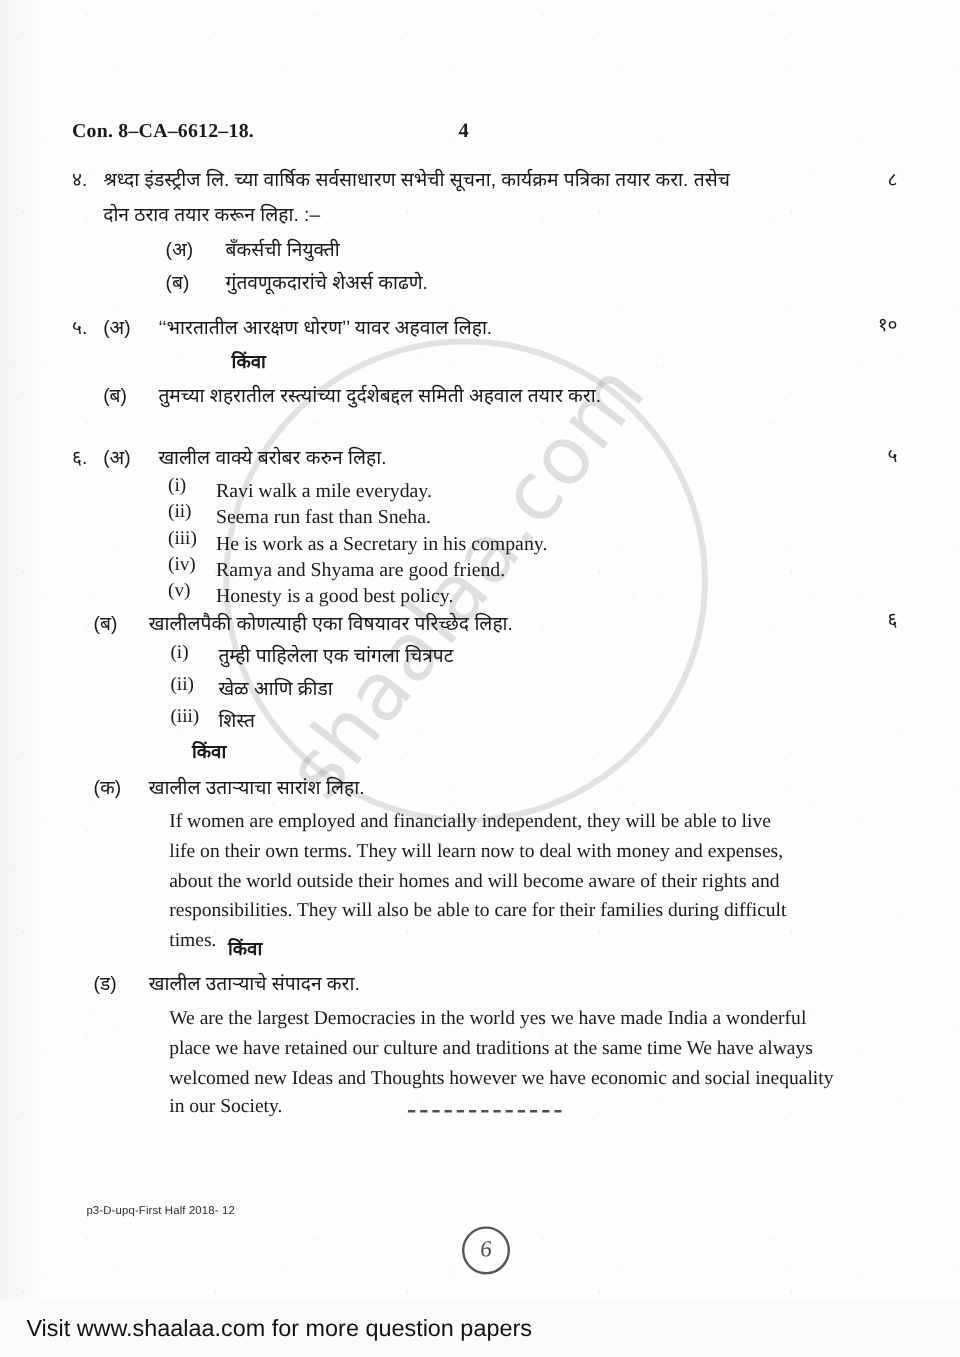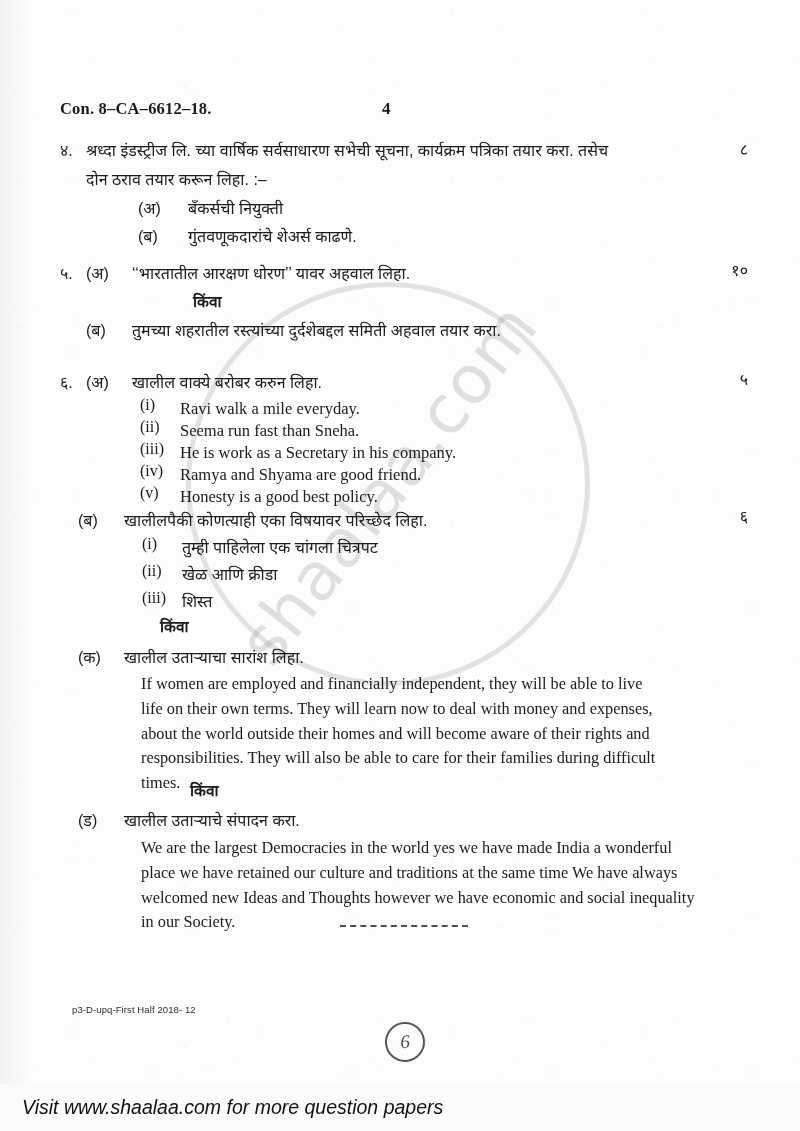--- a/index.html
+++ b/index.html
@@ -191,21 +191,20 @@
 
   .banner {
     position: absolute;
     left: 0;
     top: 1084px;
     width: 800px;
     height: 47px;
     background: #fbfbfa;
     display: flex;
     align-items: center;
-    font-style: italic;
   }
   .banner-text {
     margin-left: 22px;
     font-family: "Liberation Sans", "DejaVu Sans", sans-serif;
     font-size: 19.5px;
     color: #111;
   }
 </style>
 </head>
 <body>

